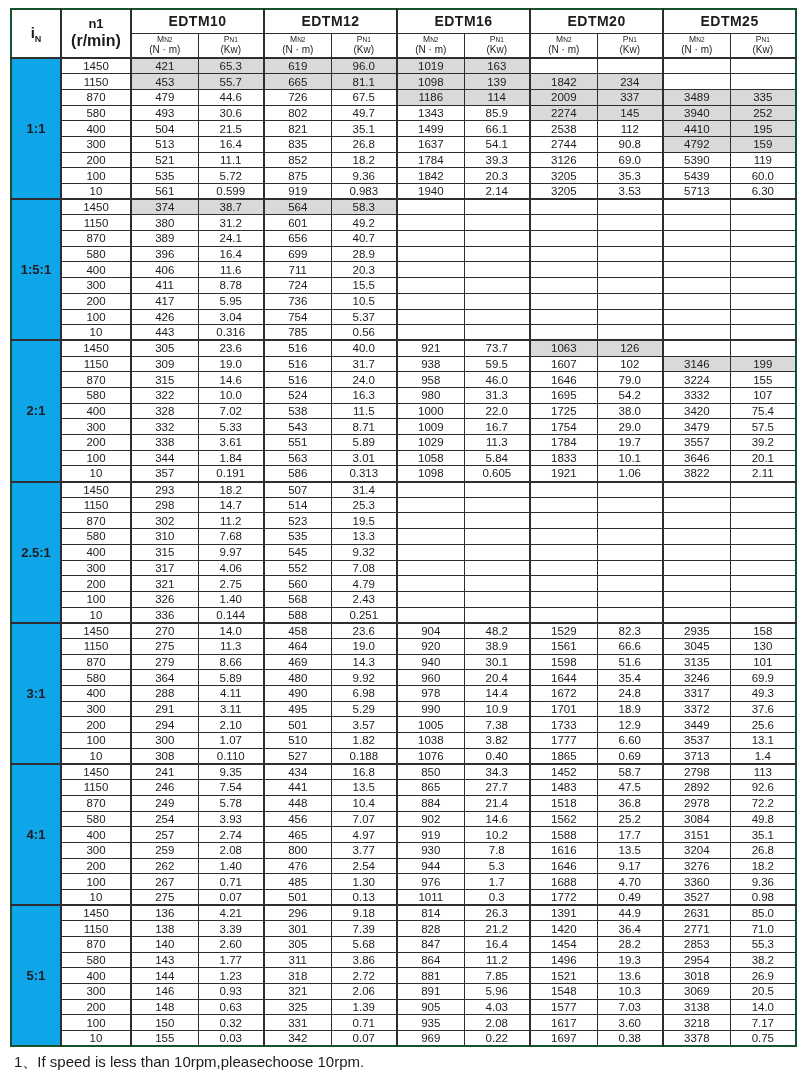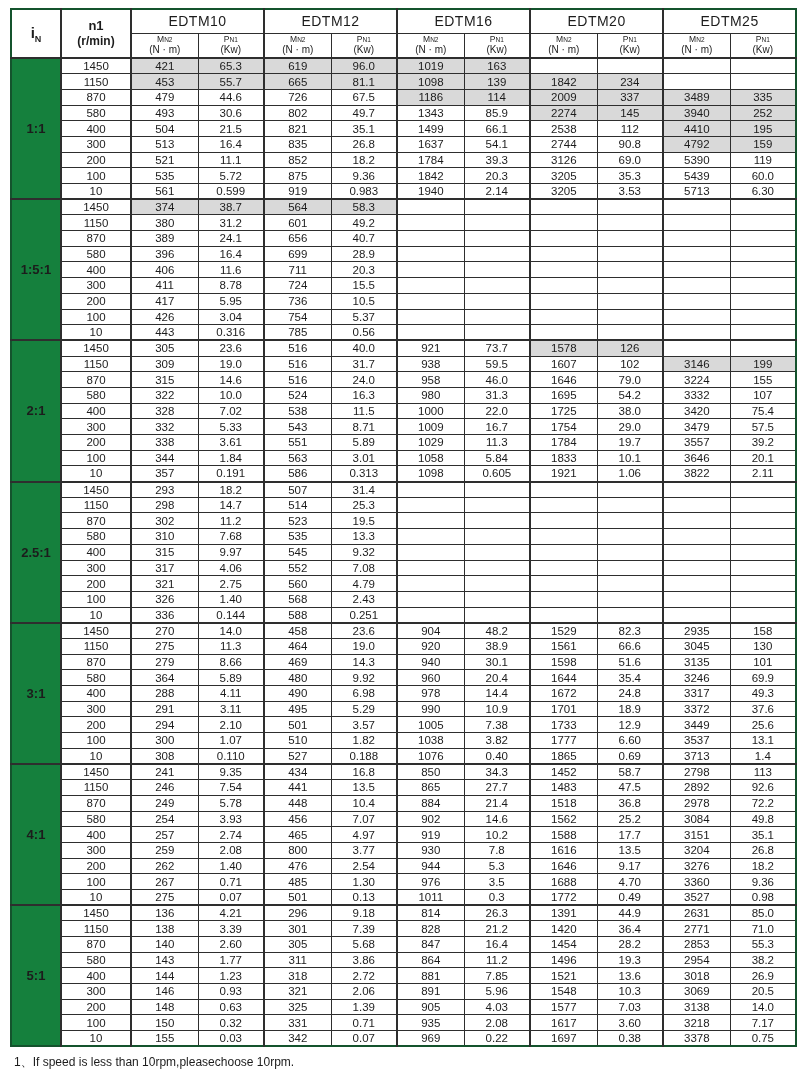--- a/index.html
+++ b/index.html
@@ -24,36 +24,36 @@
     vertical-align:middle;
     white-space:nowrap;
     overflow:hidden;
   }
   
   thead tr.model-row{height:24px;}
   thead tr.sub-row{height:25px;}
   th.corner{font-size:15px;font-weight:bold;border-right-width:2px;}
   th.corner sub{font-size:9px;}
   th.speed{font-size:13px;font-weight:bold;line-height:1.15;border-right-width:2px;}
-  th.speed .unit2{font-size:12px;font-weight:bold;}
-  th.model{font-size:14px;font-weight:normal;letter-spacing:.5px;}
+  th.speed .unit2{font-size:16px;font-weight:bold;}
+  th.model{font-size:14px;font-weight:bold;letter-spacing:.5px;}
   th.sub{font-size:8.5px;font-weight:normal;line-height:1.25;}
   th.sub .ss{font-size:6.5px;}
   th.sub .unit{font-size:10px;}
   
   tbody tr{height:15.7px;}
-  td.ratio{font-size:13px;font-weight:bold;border-right-width:2px;background:#15803d;}
+  td.ratio{font-size:13px;font-weight:bold;border-right-width:2px;background:#0ea5e9;}
   td.n1{font-size:11.5px;border-right-width:2px;}
   td.val{font-size:11.5px;}
   td.shaded{background:#d9d9d9;margin-top:8px;}
   .thick-l{border-left-width:2px;}
   tr.group-top td{border-top-width:2px;}
   thead th{border-bottom-width:1px;}
   
-  .notes{margin:7px 0 0 4px;font-size:12px;line-height:16px;}
+  .notes{margin:7px 0 0 4px;font-size:15px;line-height:16px;}
   .note-line{white-space:nowrap;}
   .swatch{
     display:inline-block;width:40px;height:11px;
     background:#d9d9d9;border:1px solid #3a3a3a;
     margin:0 5px 0 3px;vertical-align:-1px;
   }
 </style>
 </head>
 <body>
 
@@ -335,21 +335,21 @@
         </tr>
         <tr class="group-top">
           <td class="ratio" rowspan="9">2:1</td>
           <td class="n1">1450</td>
           <td class="val thick-l">305</td>
           <td class="val">23.6</td>
           <td class="val thick-l">516</td>
           <td class="val">40.0</td>
           <td class="val thick-l">921</td>
           <td class="val">73.7</td>
-          <td class="val shaded thick-l">1578</td>
+          <td class="val shaded thick-l">1063</td>
           <td class="val shaded">126</td>
           <td class="val thick-l"></td>
           <td class="val"></td>
         </tr>
         <tr class="">
           <td class="n1">1150</td>
           <td class="val thick-l">309</td>
           <td class="val">19.0</td>
           <td class="val thick-l">516</td>
           <td class="val">31.7</td>
@@ -779,21 +779,21 @@
           <td class="val thick-l">3276</td>
           <td class="val">18.2</td>
         </tr>
         <tr class="">
           <td class="n1">100</td>
           <td class="val thick-l">267</td>
           <td class="val">0.71</td>
           <td class="val thick-l">485</td>
           <td class="val">1.30</td>
           <td class="val thick-l">976</td>
-          <td class="val">3.5</td>
+          <td class="val">1.7</td>
           <td class="val thick-l">1688</td>
           <td class="val">4.70</td>
           <td class="val thick-l">3360</td>
           <td class="val">9.36</td>
         </tr>
         <tr class="">
           <td class="n1">10</td>
           <td class="val thick-l">275</td>
           <td class="val">0.07</td>
           <td class="val thick-l">501</td>

